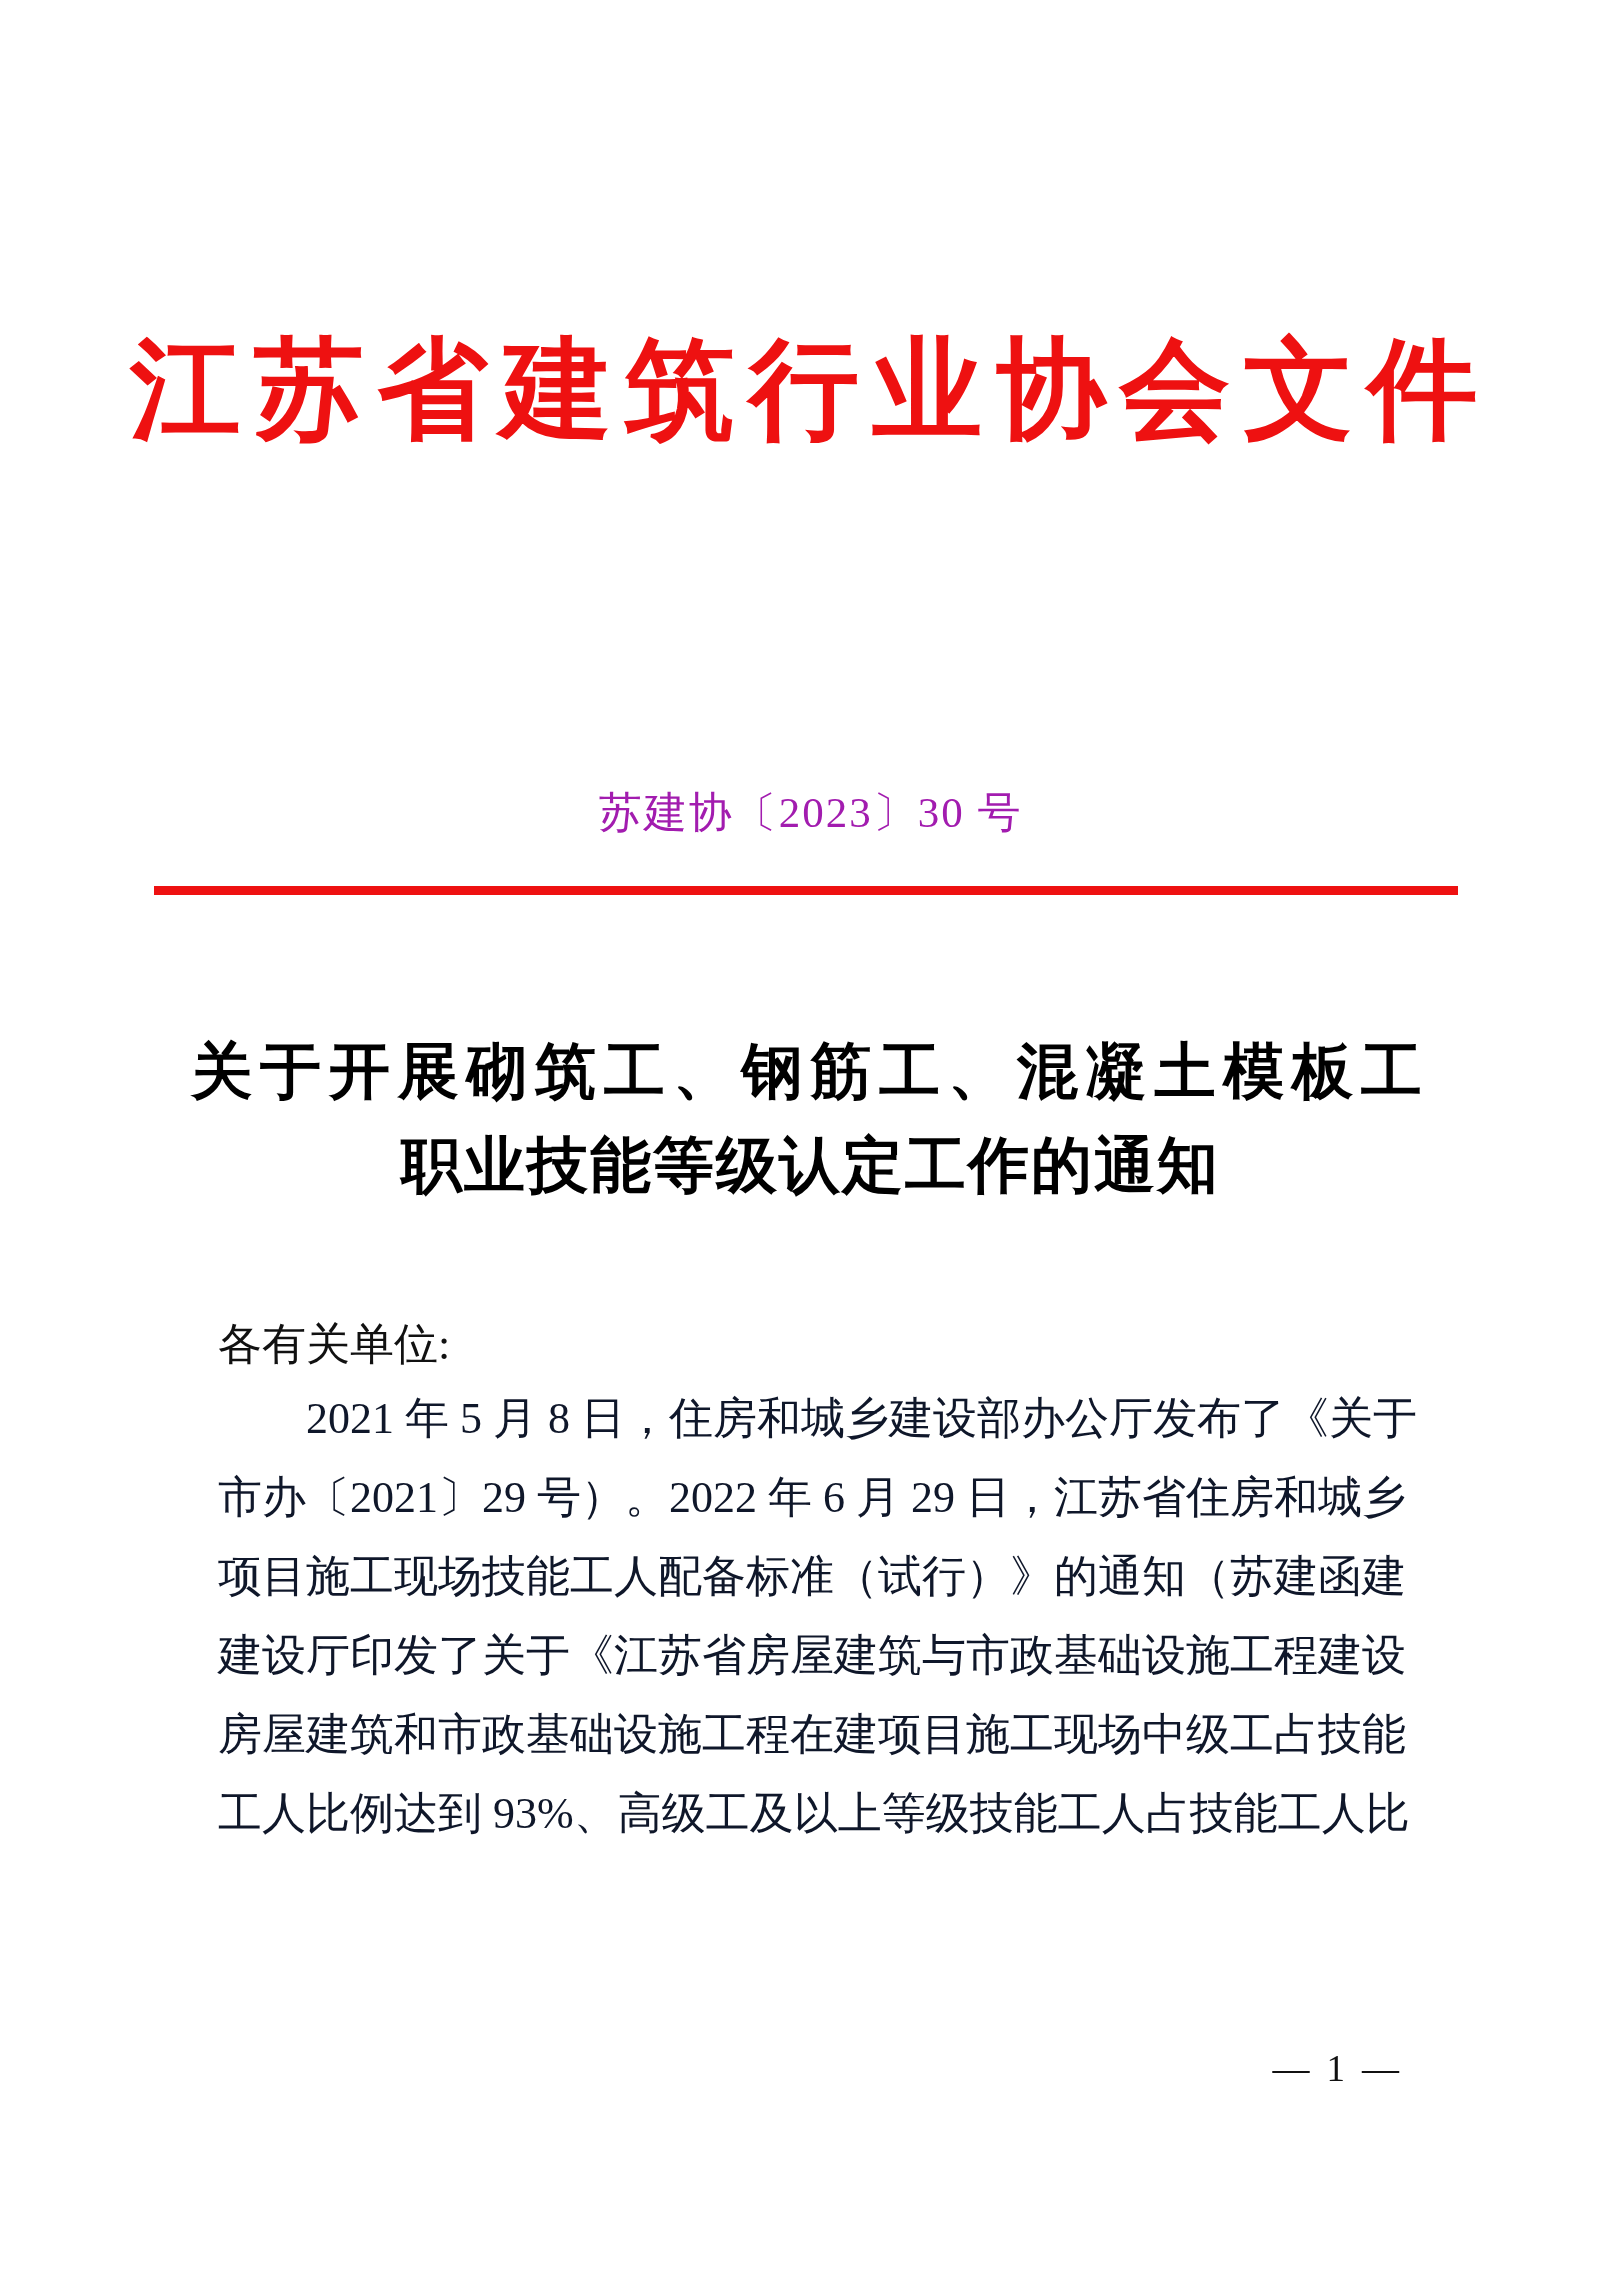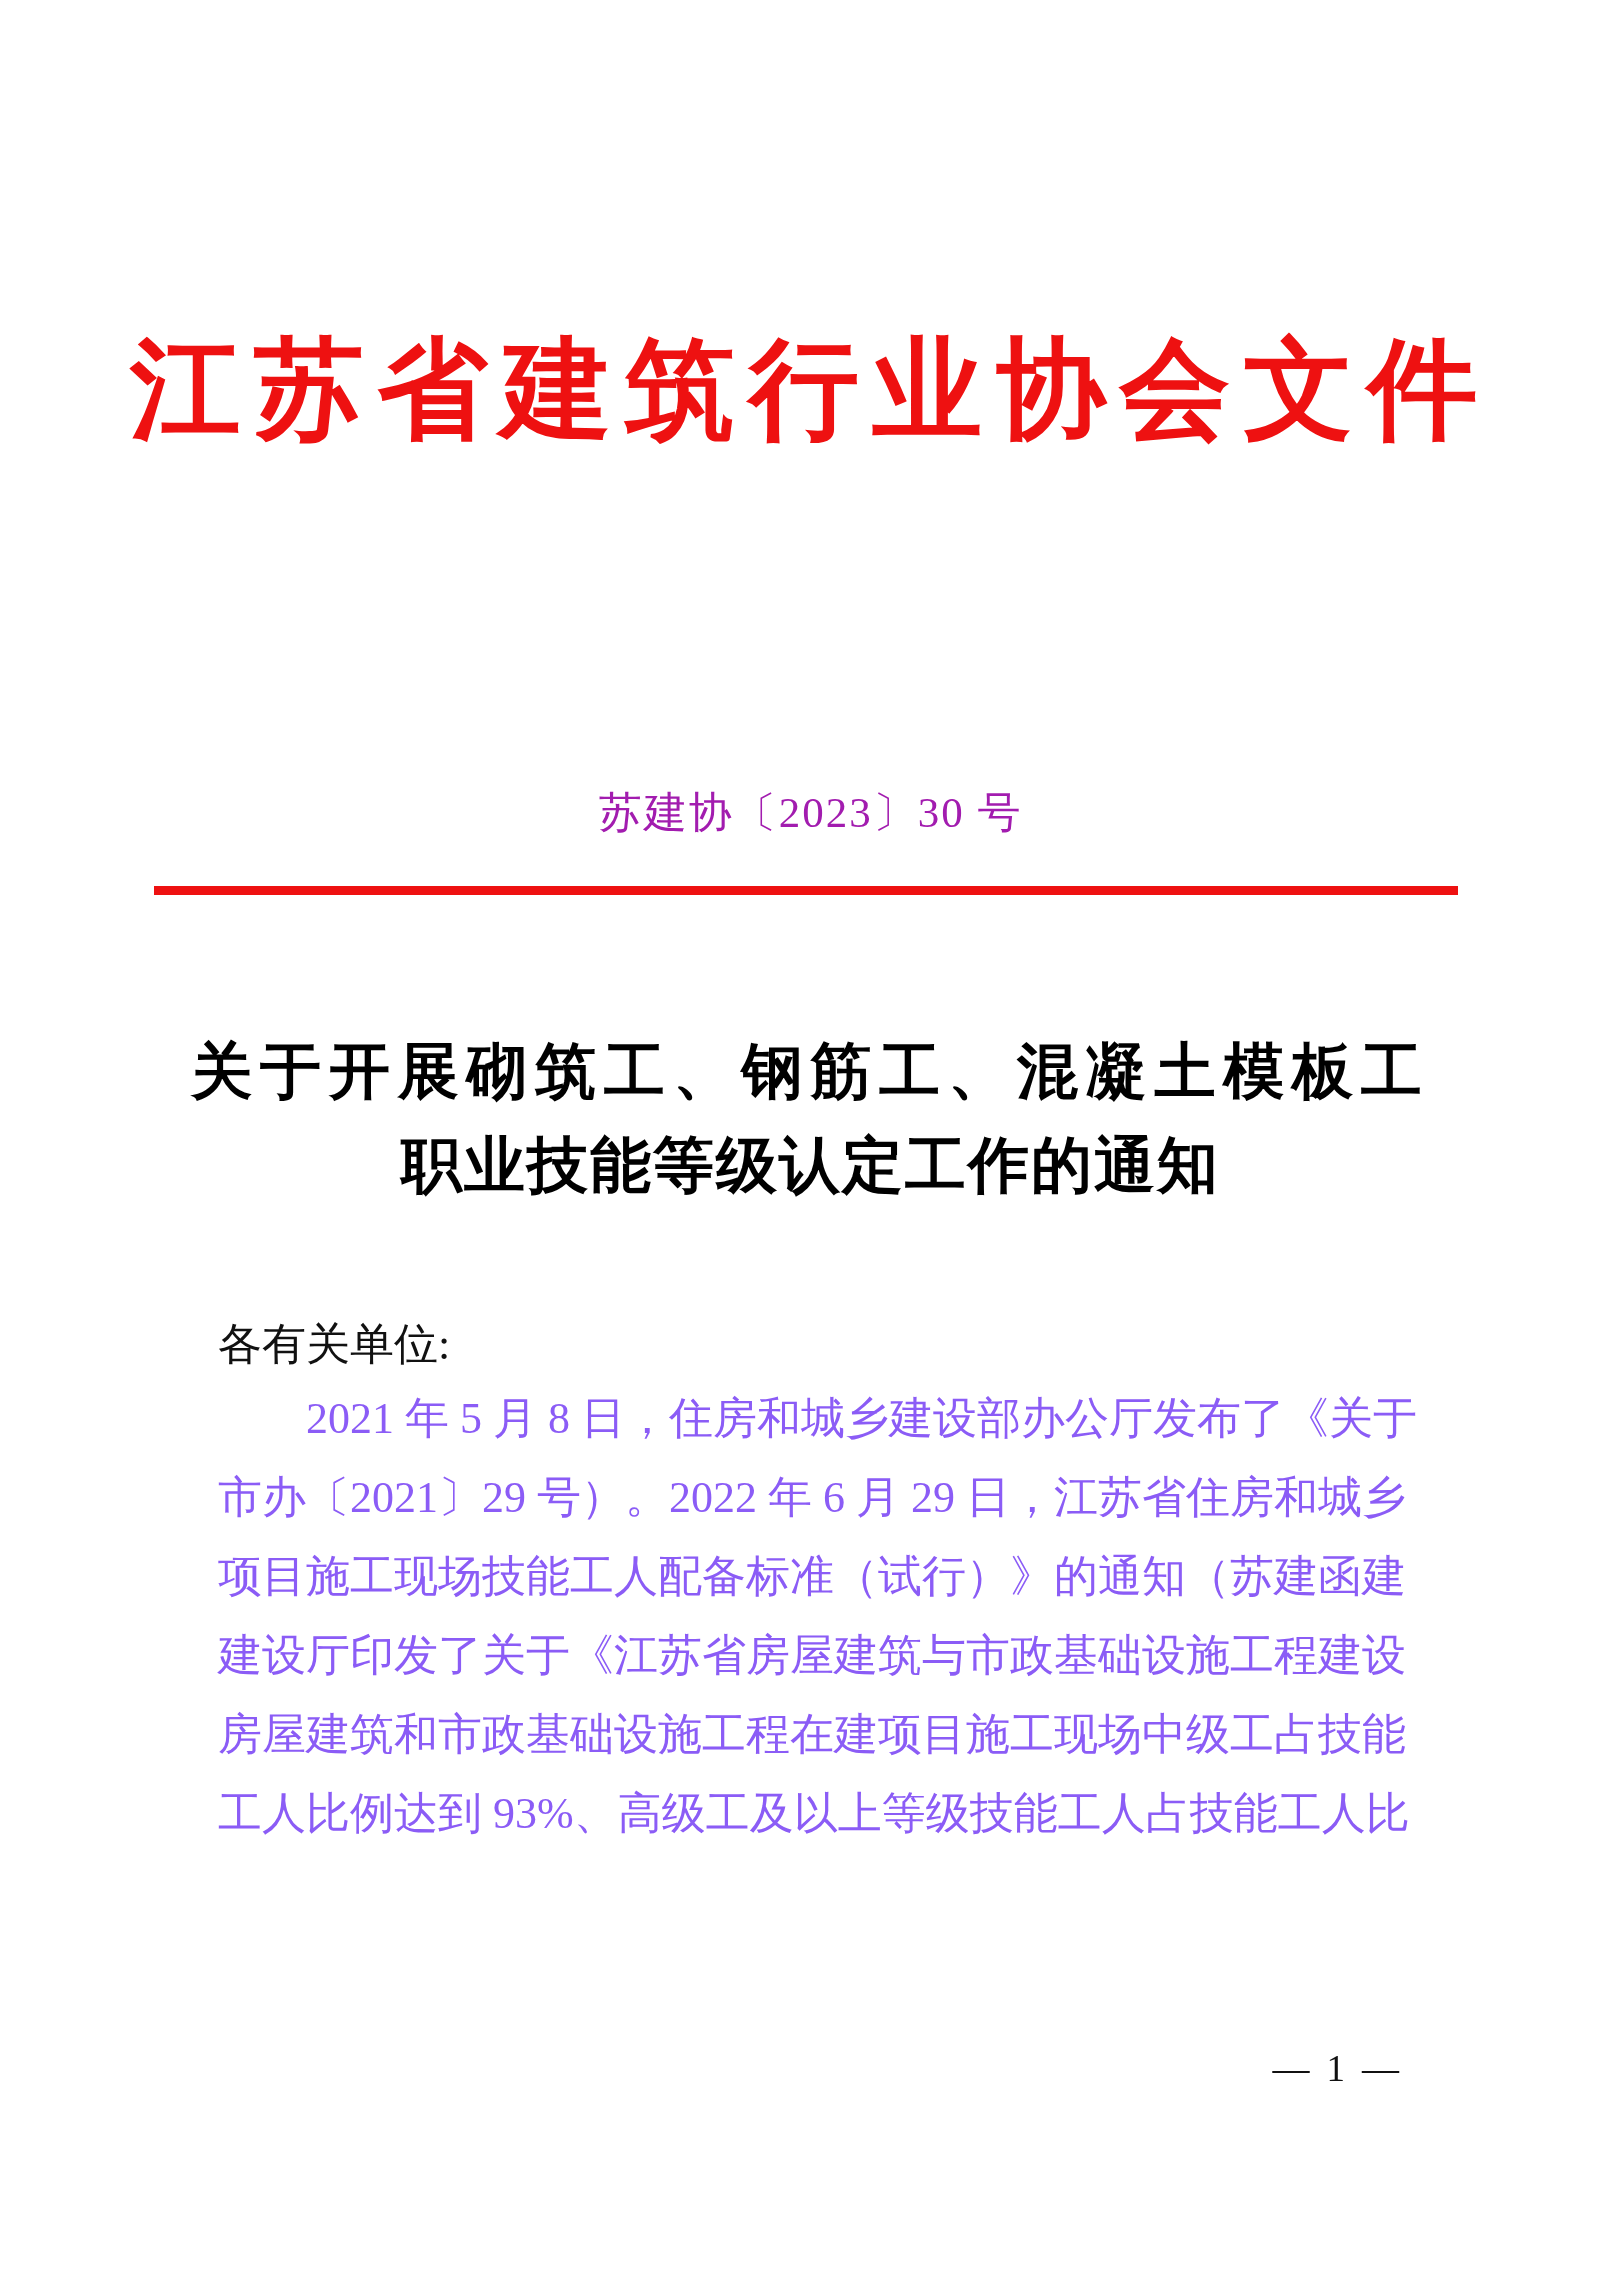--- a/index.html
+++ b/index.html
@@ -73,21 +73,21 @@
     font-size: 44px;
     line-height: 55px;
     color: #111111;
   }
   .body-text {
     position: absolute;
     top: 1379px;
     left: 218px;
     width: 1186px;
     font-size: 44px;
-    color: #8b5cf6;
+    color: #0f172a;
   }
   .body-line {
     height: 79px;
     line-height: 79px;
     text-align: justify;
     text-align-last: justify;
     white-space: nowrap;
   }
   .body-line:first-child {
     padding-left: 88px;

